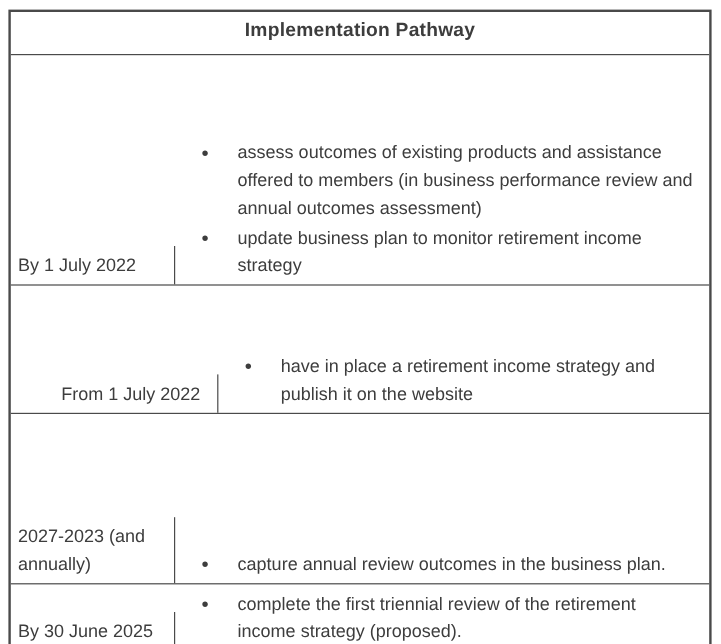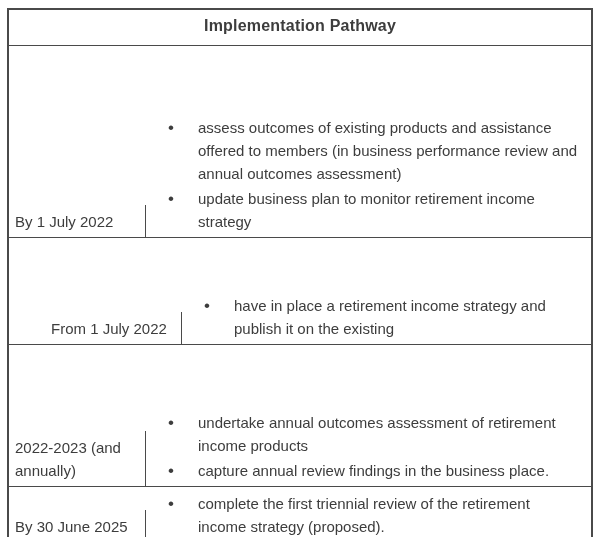--- a/index.html
+++ b/index.html
@@ -98,31 +98,30 @@
           <li>assess outcomes of existing products and assistance offered to members (in business performance review and annual outcomes assessment)</li>
           <li>update business plan to monitor retirement income strategy</li>
         </ul>
       </div>
     </div>
 
     <div class="t-row r1">
       <div class="period-cell">From 1 July 2022</div>
       <div class="items-cell">
         <ul class="bullets">
-          <li>have in place a retirement income strategy and publish it on the existing</li>
+          <li>have in place a retirement income strategy and publish it on the website</li>
         </ul>
       </div>
     </div>
 
     <div class="t-row r2">
-      <div class="period-cell">2022-2023 (and annually)</div>
+      <div class="period-cell">2027-2023 (and annually)</div>
       <div class="items-cell">
         <ul class="bullets">
-          <li>undertake annual outcomes assessment of retirement income products</li>
-          <li>capture annual review findings in the business place.</li>
+          <li>capture annual review outcomes in the business plan.</li>
         </ul>
       </div>
     </div>
 
     <div class="t-row r3">
       <div class="period-cell">By 30 June 2025</div>
       <div class="items-cell">
         <ul class="bullets">
           <li>complete the first triennial review of the retirement income strategy (proposed).</li>
         </ul>

